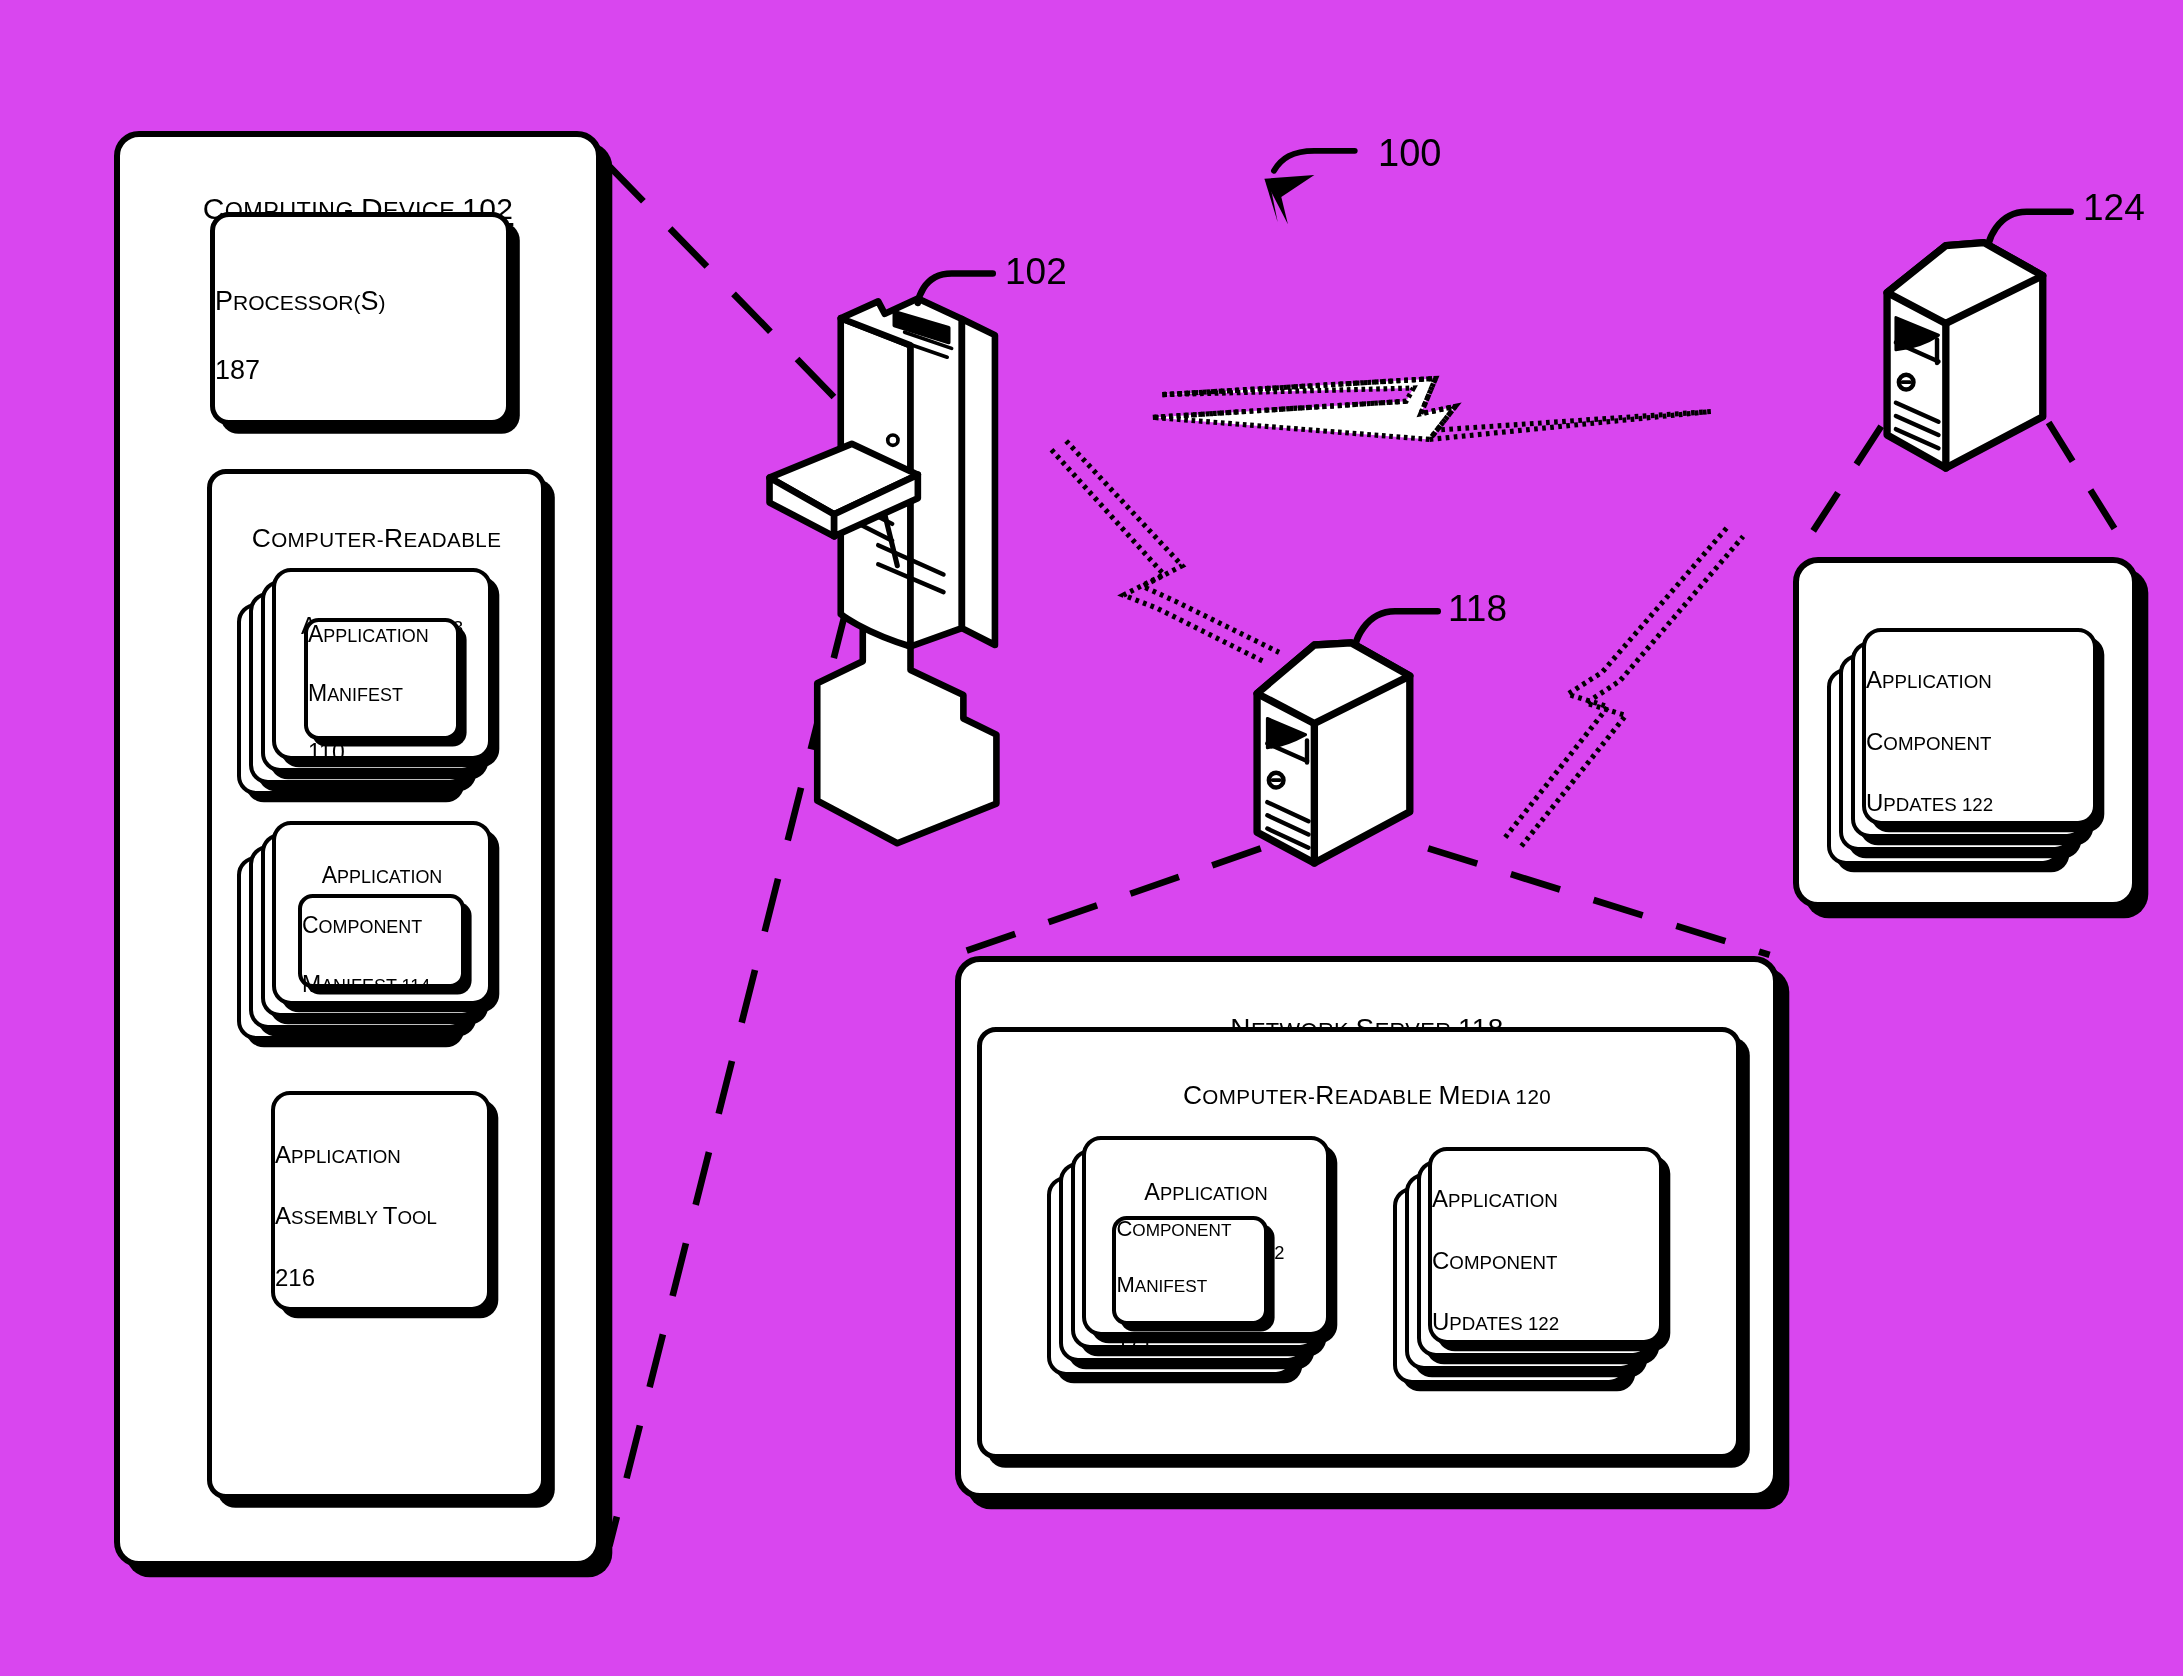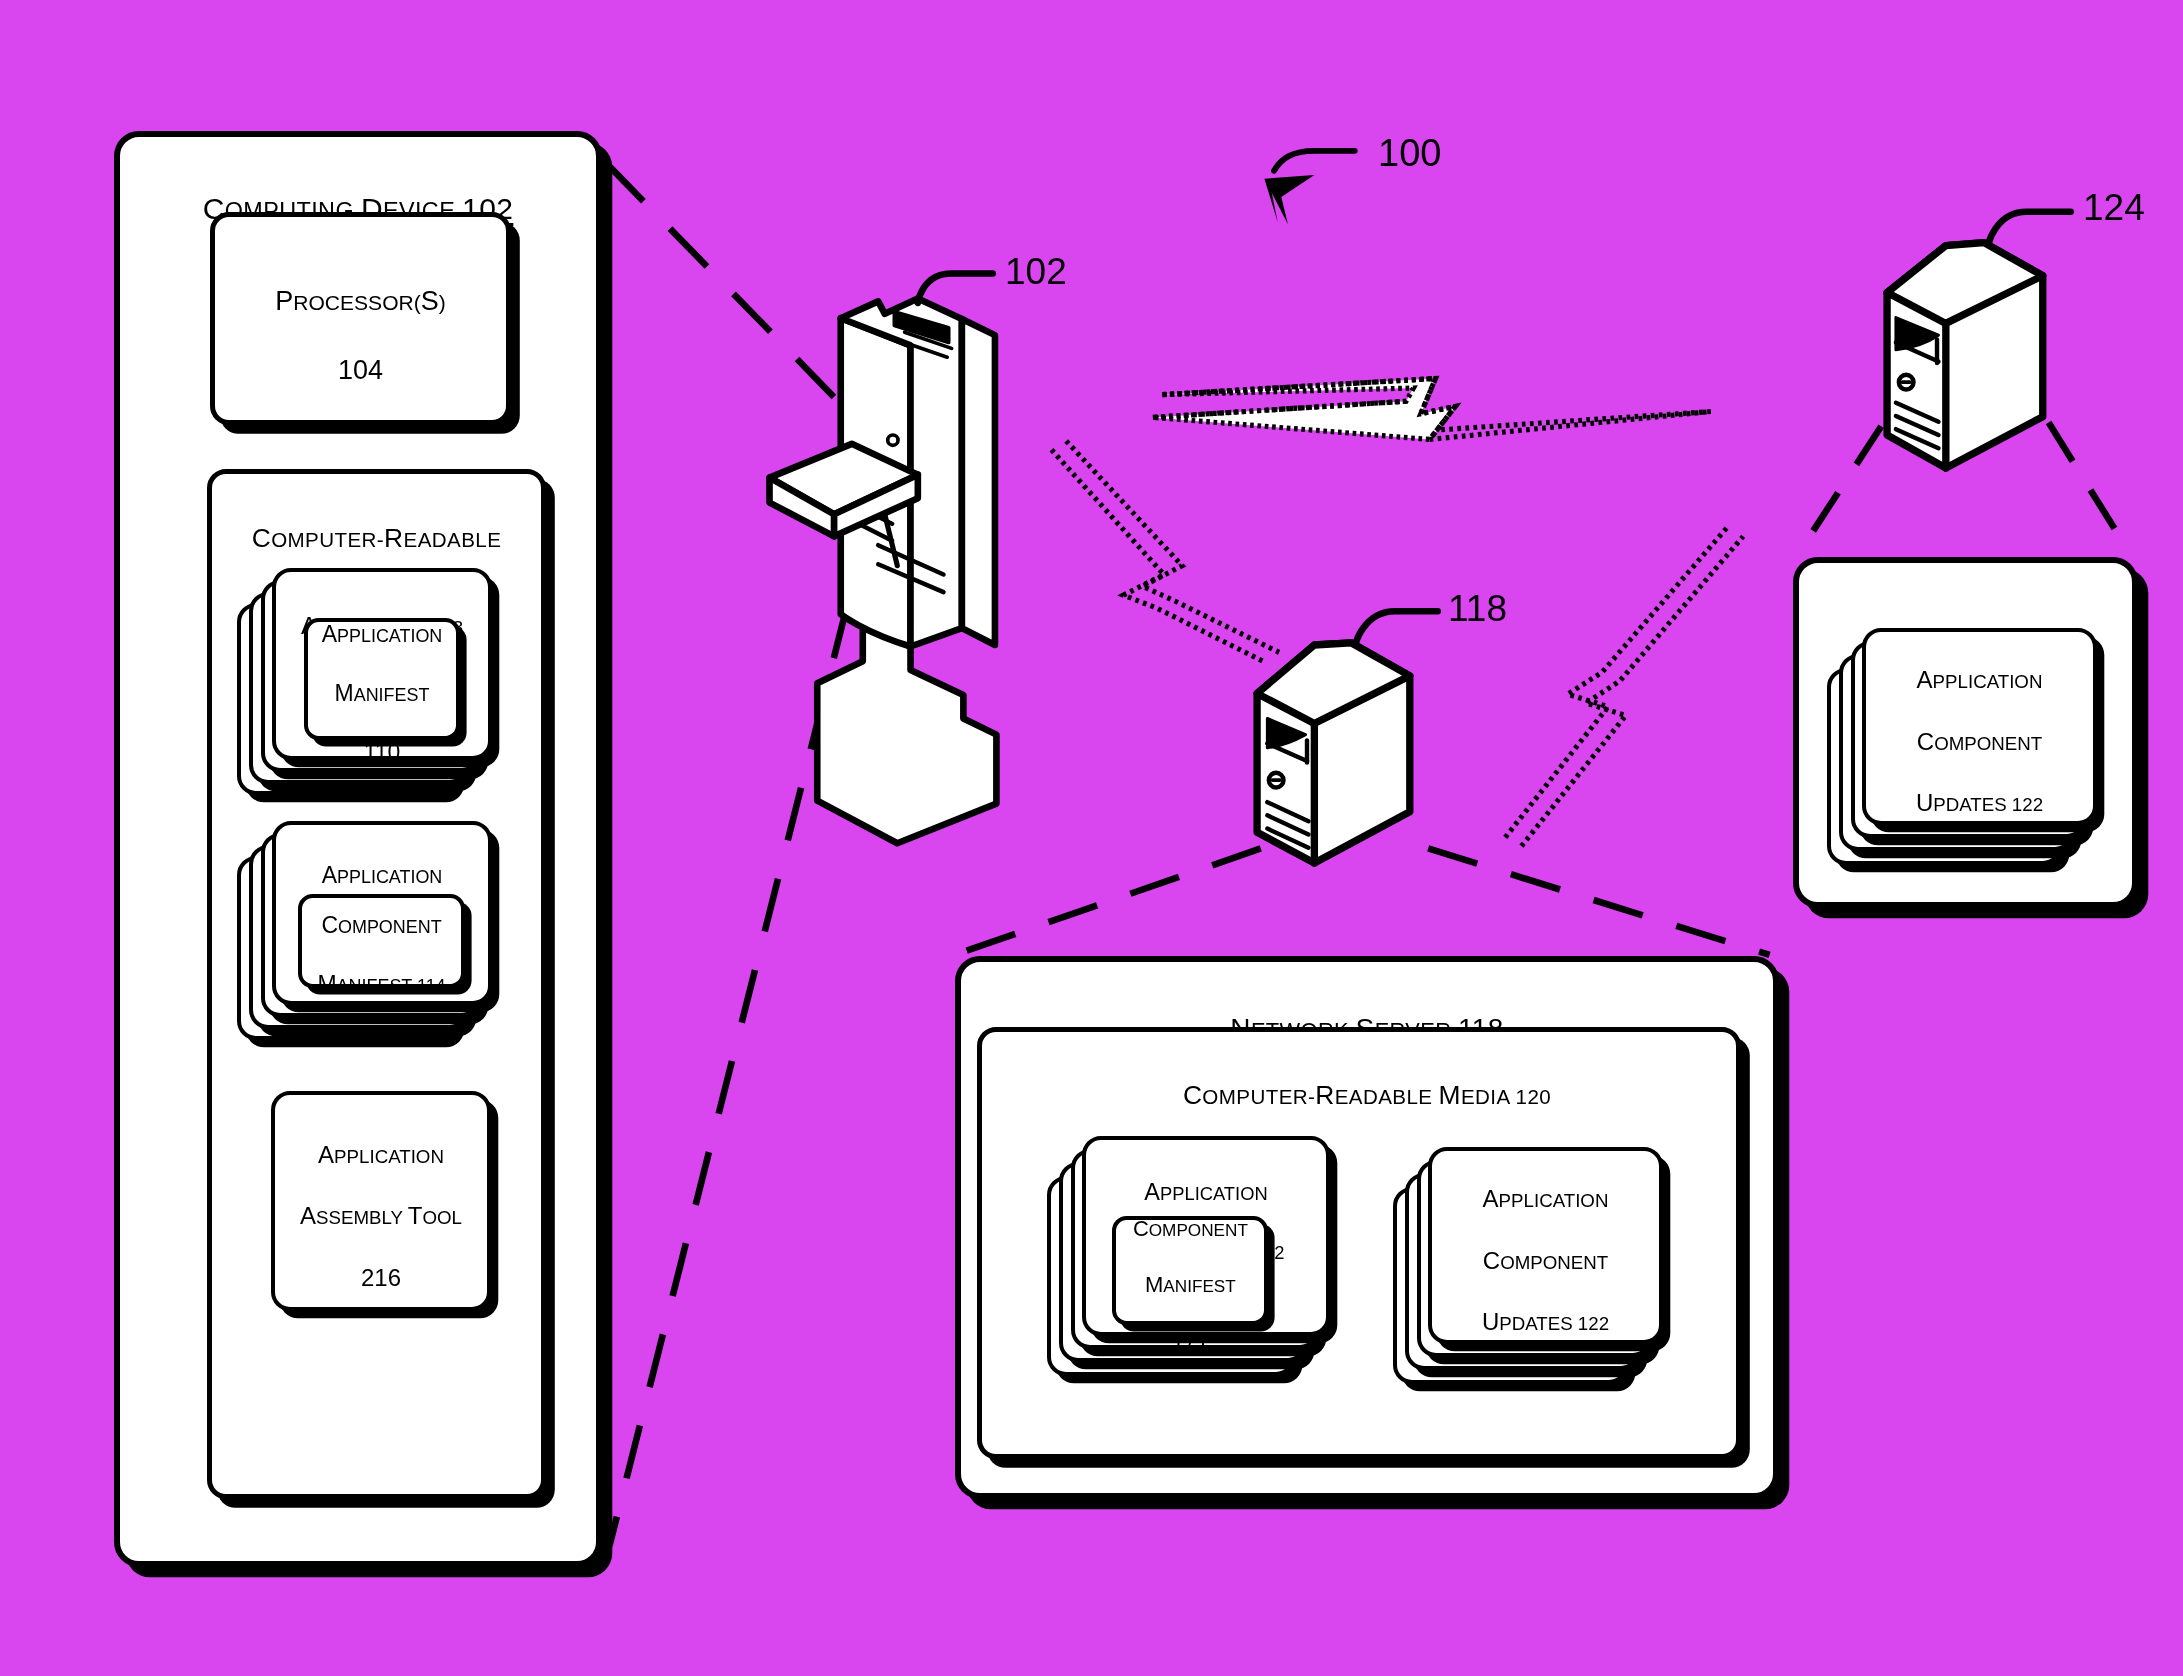--- a/index.html
+++ b/index.html
@@ -58,21 +58,21 @@
   .title-124{ top:13.2px; font-size:26.4px; }
   .title-106{ top:16px; font-size:26.4px; }
   .title-120{ top:14.7px; font-size:26.4px;padding-left:16px; }
 
   .u{ text-decoration:underline; text-underline-offset:4.4px; text-decoration-thickness:2.9px; }
 
   .ctr{
     position:absolute;
     left:0; right:0; top:50%;
     transform:translateY(-50%);
-    text-align:center;
+    text-align:left;
     line-height:1.28;
     white-space:pre-line;
   }
   .topcap{
     position:absolute;
     left:0; right:0;
     text-align:center;
     line-height:1.25;
     white-space:pre-line;
   }
@@ -229,21 +229,21 @@
 
   <div class="pbox thick sh-lg" style="left:114px; top:131px; width:488px; height:1436px;">
 
     <div class="cap title-102">
       <span class="sc"><b>C</b>OMPUTING <b>D</b>EVICE&nbsp;</span><span class="u">102</span>
     </div>
 
     <div class="pbox" style="left:90px; top:75px; width:301px; height:213px;">
       <div class="ctr" style="font-size:27px;">
         <span class="sc"><b>P</b>ROCESSOR(<b>S</b>)</span><br>
-        <span>104</span>
+        <span>187</span>
       </div>
     </div>
 
     <div class="pbox" style="left:87px; top:332px; width:339px; height:1030px;">
 
       <div class="cap title-106">
         <span class="sc"><b>C</b>OMPUTER-<b>R</b>EADABLE</span><br>
         <span class="sc"><b>M</b>EDIA 106</span>
       </div>
 

